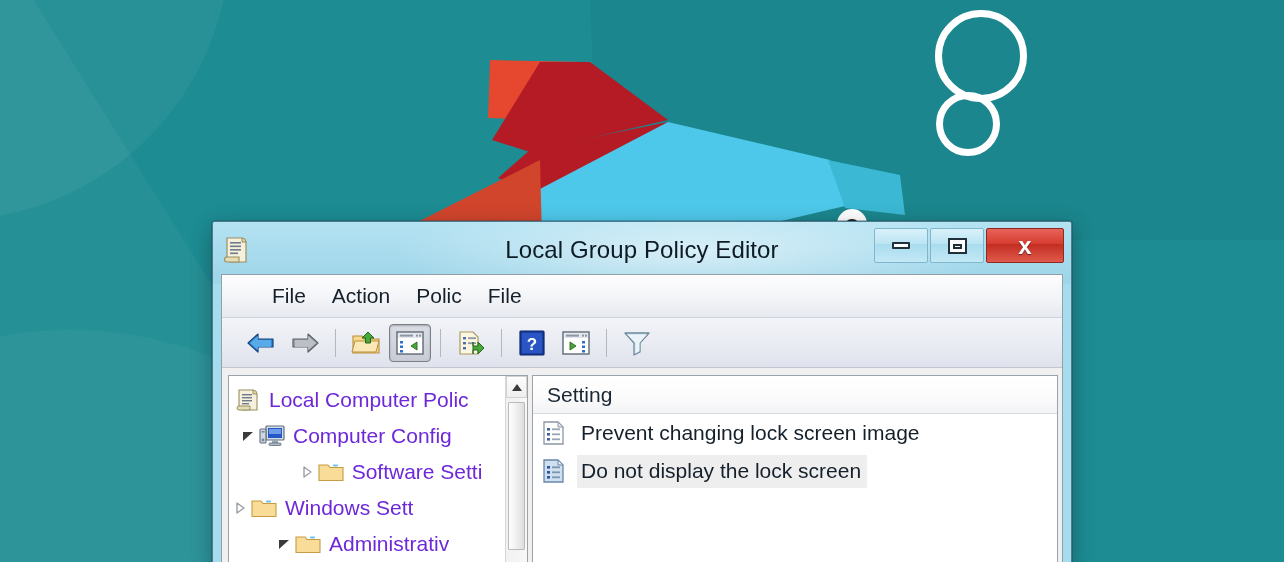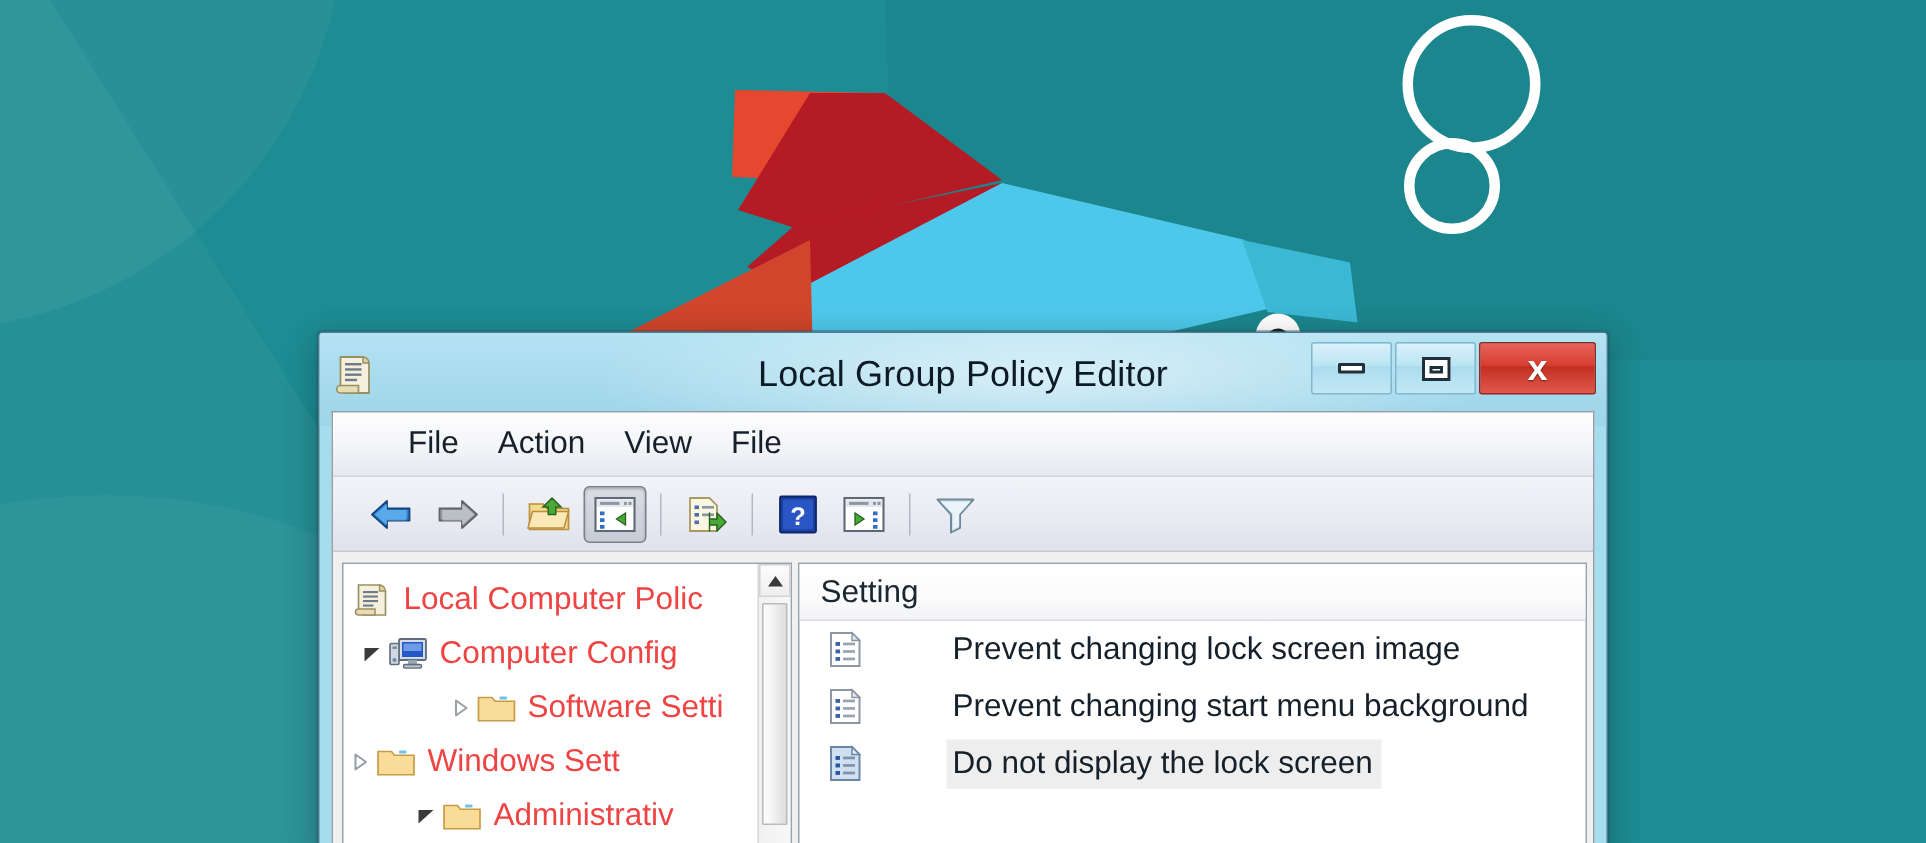--- a/index.html
+++ b/index.html
@@ -228,21 +228,21 @@
     left: 0; top: 0; bottom: 0; right: 22px;
     overflow: hidden;
     padding-top: 6px;
   }
   .tree-row {
     display: flex;
     align-items: center;
     height: 36px;
     white-space: nowrap;
     font-size: 21px;
-    color: #ef4444;
+    color: #6d28d9;
   }
   .tree-exp {
     width: 22px; height: 22px;
     flex: 0 0 auto;
     display: flex; align-items: center; justify-content: center;
   }
   .tree-ico {
     width: 26px; height: 26px;
     flex: 0 0 auto;
     margin-right: 8px;
@@ -292,26 +292,25 @@
     align-items: center;
     padding-left: 14px;
     box-sizing: border-box;
     font-size: 21px;
     color: #1a2733;
   }
   .list-row {
     display: flex;
     align-items: center;
     height: 38px;
-    padding-left: 18px;
+    padding-left: 8px;
     font-size: 21px;
     color: #15202b;
     white-space: nowrap;
     box-sizing: border-box;
-    gap: 44px;
   }
   .list-row .row-ico {
     width: 26px; height: 28px;
     flex: 0 0 auto;
     margin-right: 10px;
     display: flex; align-items: center; justify-content: center;
   }
   .list-row .row-text {
     padding: 4px 6px 5px 4px;
   }
@@ -385,21 +384,21 @@
           <span class="glyph-close">x</span>
         </div>
       </div>
     </div>
 
     <div id="client">
 
       <div id="menubar">
         <div class="menu-item">File</div>
         <div class="menu-item">Action</div>
-        <div class="menu-item">View</div>
+        <div class="menu-item">Polic</div>
         <div class="menu-item">File</div>
       </div>
 
       <div id="toolbar">
 
         <div class="tb-btn">
           <span>
             <svg width="30" height="24" viewBox="0 0 30 24">
               <path d="M12 3 L2 12 L12 21 L12 16 L27 16 L27 8 L12 8 Z" fill="#2f86d8" stroke="#15457a" stroke-width="1.2" stroke-linejoin="round"></path>
               <path d="M12 5 L4 12 L12 19 L12 16 L25 16 L25 9 L12 9 Z" fill="#67b6ee" opacity="0.75"></path>
@@ -611,35 +610,20 @@
                 <rect x="10" y="8.4" width="8" height="1.8" fill="#9aa4b2"></rect>
                 <rect x="5" y="13" width="3" height="2.6" fill="#3b62a8"></rect>
                 <rect x="10" y="13.4" width="8" height="1.8" fill="#9aa4b2"></rect>
                 <rect x="5" y="18" width="3" height="2.6" fill="#3b62a8"></rect>
                 <rect x="10" y="18.4" width="8" height="1.8" fill="#9aa4b2"></rect>
               </svg>
             </span>
             <span class="row-text">Prevent changing lock screen image</span>
           </div>
 
-          <div class="list-row">
-            <span class="row-ico">
-              <svg width="24" height="26" viewBox="0 0 24 26">
-                <path d="M2 2 h14 l5 5 v17 h-19 z" fill="#ffffff" stroke="#8d96a4" stroke-width="1.3"></path>
-                <path d="M16 2 l5 5 h-5 z" fill="#e6eaf0" stroke="#8d96a4" stroke-width="1"></path>
-                <rect x="5" y="8" width="3" height="2.6" fill="#3b62a8"></rect>
-                <rect x="10" y="8.4" width="8" height="1.8" fill="#9aa4b2"></rect>
-                <rect x="5" y="13" width="3" height="2.6" fill="#3b62a8"></rect>
-                <rect x="10" y="13.4" width="8" height="1.8" fill="#9aa4b2"></rect>
-                <rect x="5" y="18" width="3" height="2.6" fill="#3b62a8"></rect>
-                <rect x="10" y="18.4" width="8" height="1.8" fill="#9aa4b2"></rect>
-              </svg>
-            </span>
-            <span class="row-text">Prevent changing start menu background</span>
-          </div>
 
           <div class="list-row selected">
             <span class="row-ico">
               <svg width="24" height="26" viewBox="0 0 24 26">
                 <path d="M2 2 h14 l5 5 v17 h-19 z" fill="#cfe0f0" stroke="#6b86a6" stroke-width="1.3"></path>
                 <path d="M16 2 l5 5 h-5 z" fill="#e6eef7" stroke="#6b86a6" stroke-width="1"></path>
                 <rect x="5" y="8" width="3" height="2.6" fill="#2a55a0"></rect>
                 <rect x="10" y="8.4" width="8" height="1.8" fill="#7e93ad"></rect>
                 <rect x="5" y="13" width="3" height="2.6" fill="#2a55a0"></rect>
                 <rect x="10" y="13.4" width="8" height="1.8" fill="#7e93ad"></rect>

